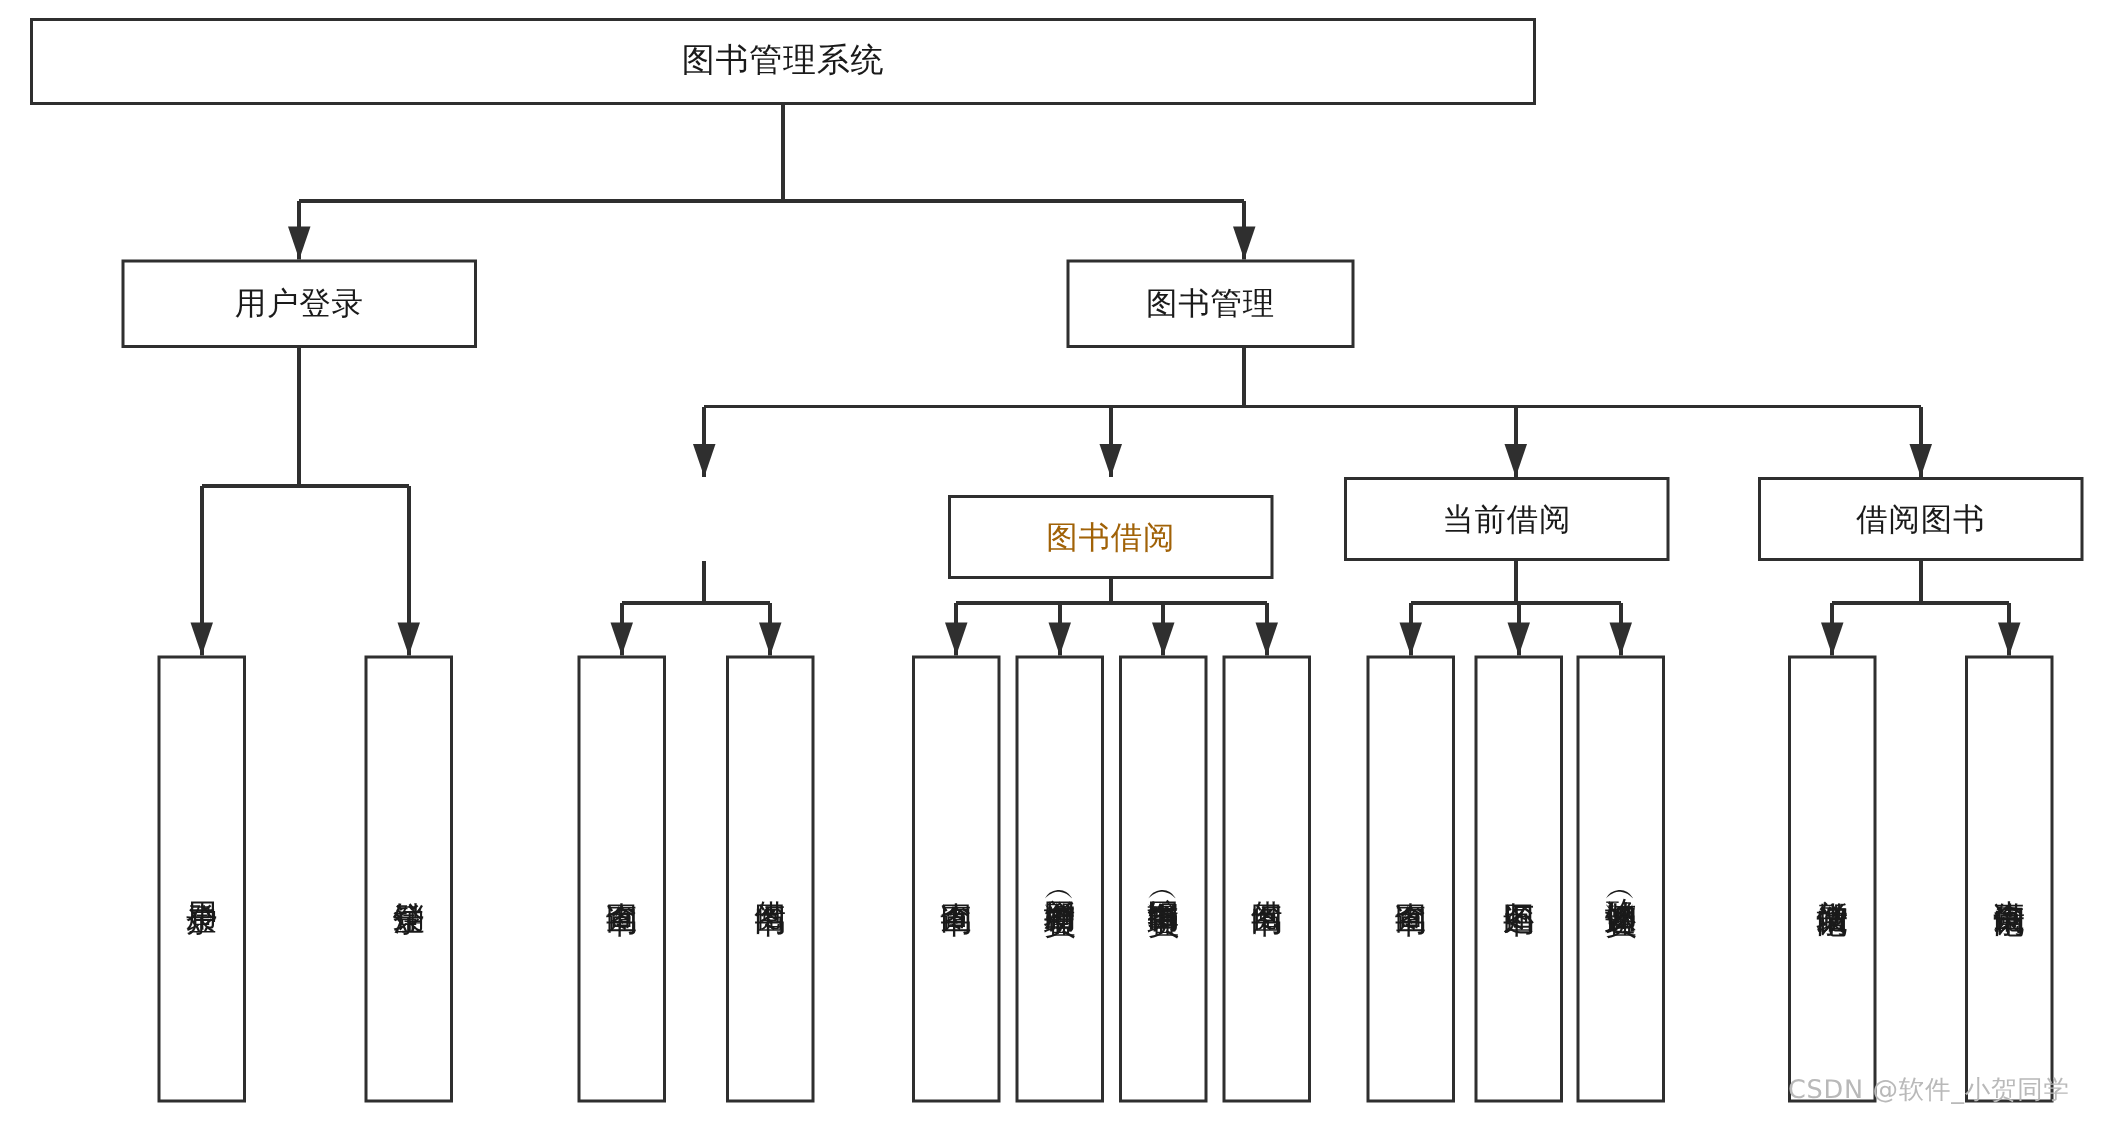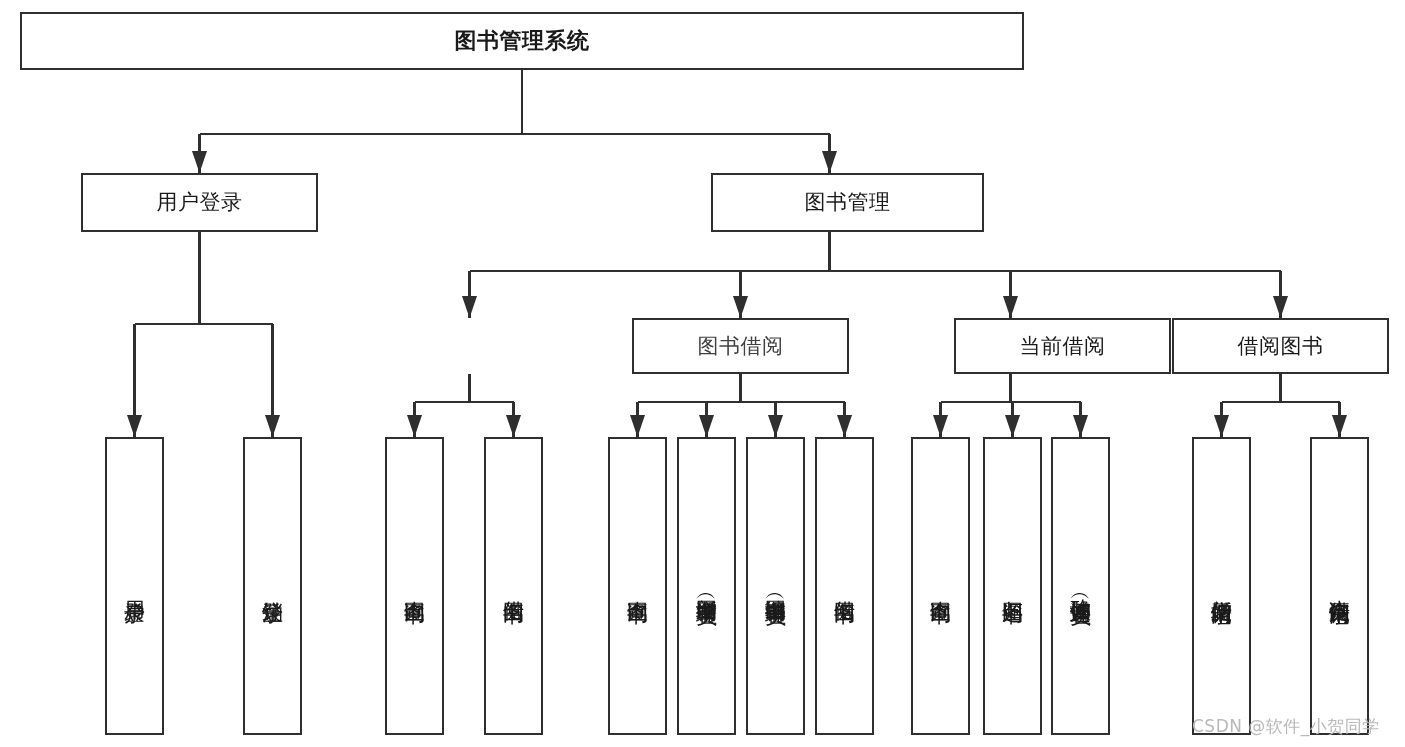--- a/index.html
+++ b/index.html
@@ -46,21 +46,21 @@
     writing-mode: horizontal-tb;
     font-size: 21px;
   }
   .node.vertical .node-label {
     writing-mode: vertical-rl;
     text-orientation: upright;
     font-size: 21px;
     line-height: 1.05;
     letter-spacing: 1px;
   }
-  .node.root .node-label { font-size: 22px; font-weight: bold; }
+  .node.root .node-label { font-size: 22px; }
   .watermark {
     position: absolute;
     color: #b9b9b9;
     font-size: 17px;
     white-space: nowrap;
     font-family: "DejaVu Sans", "Liberation Sans", sans-serif;
     letter-spacing: 0.5px;
   }
 </style>
 </head>
@@ -120,27 +120,27 @@
       <polygon points="1214,415 1229,415 1221.5,437" fill="#2f2f2f"></polygon>
       <line x1="1339.5" y1="402" x2="1339.5" y2="437" stroke="#2f2f2f" stroke-width="2.5" shape-rendering="crispEdges"></line>
       <polygon points="1332,415 1347,415 1339.5,437" fill="#2f2f2f"></polygon>
     </svg>
 <div class="node horizontal root" style="left: 20px; top: 12px; width: 1004px; height: 58px; border-color: rgb(47, 47, 47); color: rgb(26, 26, 26);">
       <span class="node-label">图书管理系统</span>
     </div>
     <div class="node horizontal" style="left: 81px; top: 173px; width: 237px; height: 59px; border-color: rgb(47, 47, 47); color: rgb(26, 26, 26);">
       <span class="node-label">用户登录</span>
     </div>
-    <div class="node horizontal" style="left: 711px; top: 173px; width: 273px; height: 59px; border-color: rgb(47, 47, 47); color: rgb(26, 26, 26);">
+    <div class="node horizontal" style="left: 711px; top: 173px; width: 192px; height: 59px; border-color: rgb(47, 47, 47); color: rgb(26, 26, 26);">
       <span class="node-label">图书管理</span>
     </div>
-    <div class="node horizontal" style="left: 632px; top: 318px; width: 217px; height: 56px; border-color: rgb(47, 47, 47); color: #404040;">
+    <div class="node horizontal" style="left: 632px; top: 330px; width: 217px; height: 56px; border-color: rgb(47, 47, 47); color: #a16207;">
       <span class="node-label">图书借阅</span>
     </div>
-    <div class="node horizontal" style="left: 954px; top: 318px; width: 217px; height: 56px; border-color: rgb(47, 47, 47); color: rgb(26, 26, 26); justify-content: center;">
+    <div class="node horizontal" style="left: 896px; top: 318px; width: 217px; height: 56px; border-color: rgb(47, 47, 47); color: rgb(26, 26, 26); justify-content: center;">
       <span class="node-label">当前借阅</span>
     </div>
     <div class="node horizontal" style="left: 1172px; top: 318px; width: 217px; height: 56px; border-color: rgb(47, 47, 47); color: rgb(26, 26, 26);">
       <span class="node-label">借阅图书</span>
     </div>
     <div class="node vertical" style="left: 105px; top: 437px; width: 59px; height: 298px; border-color: rgb(47, 47, 47); color: rgb(26, 26, 26);">
       <span class="node-label">用户登录</span>
     </div>
     <div class="node vertical" style="left: 243px; top: 437px; width: 59px; height: 298px; border-color: rgb(47, 47, 47); color: rgb(26, 26, 26);">
       <span class="node-label">注销登录</span>

